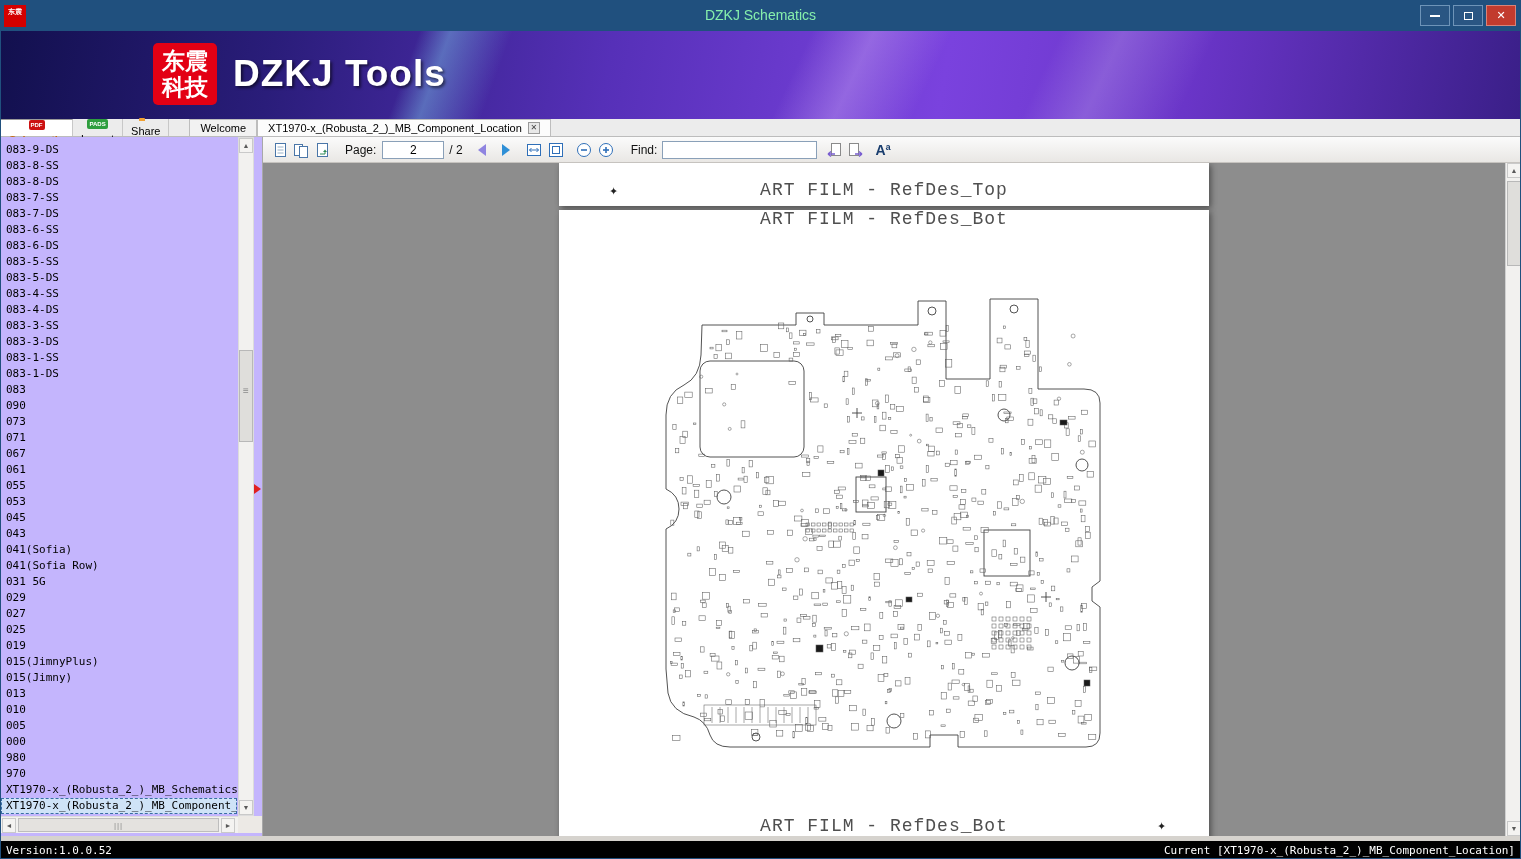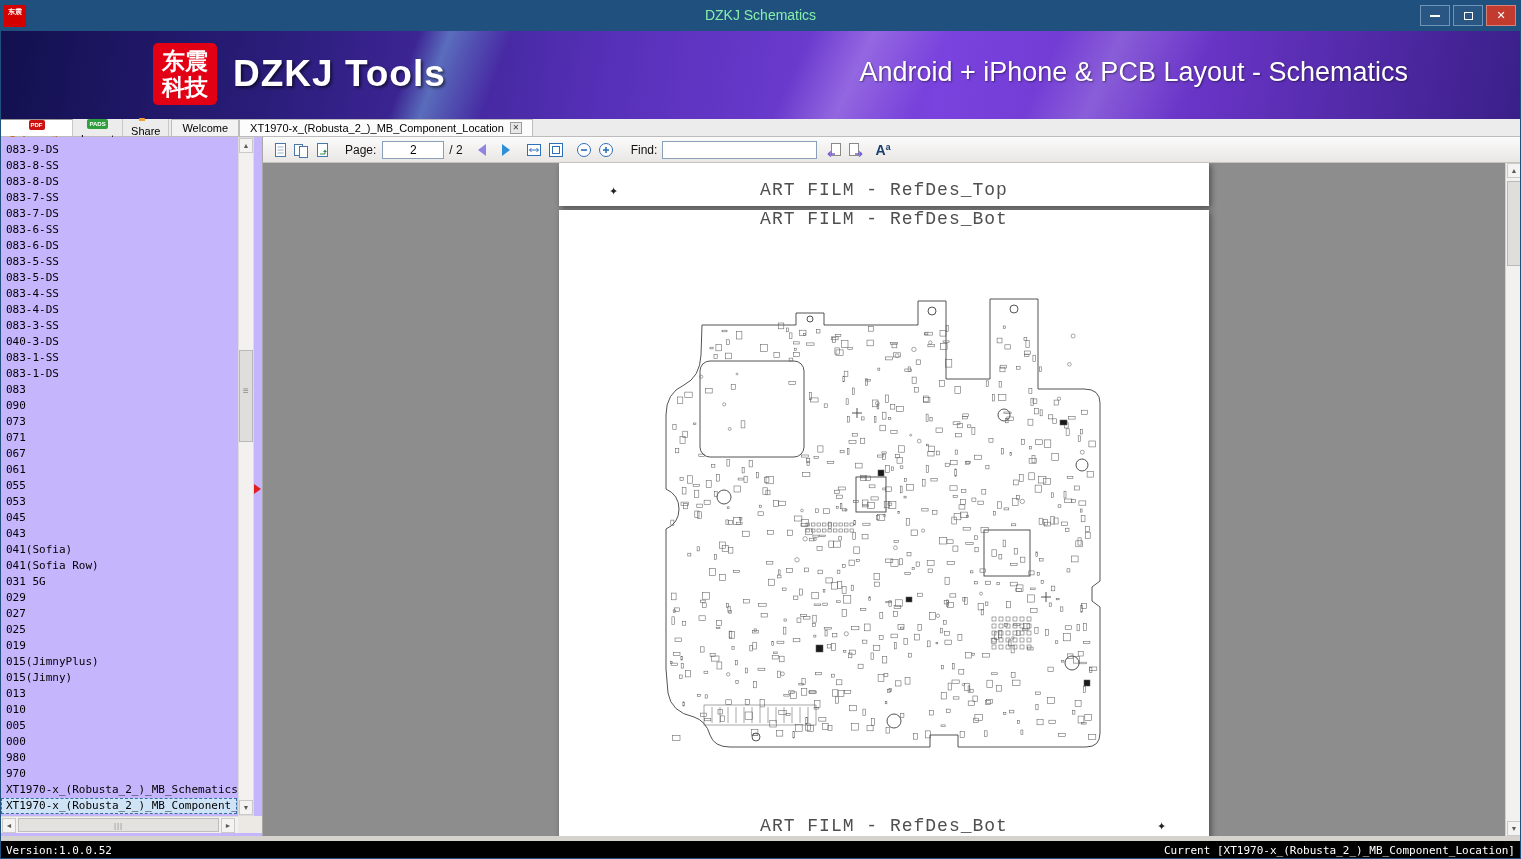--- a/index.html
+++ b/index.html
@@ -40,21 +40,21 @@
   .tabbar { position:absolute; left:0; top:118px; width:100%; height:18px; background:#ececec;
             border-bottom:1px solid #bcbcbc; display:flex; align-items:stretch; font-size:11px; }
   .apptab { display:flex; align-items:center; gap:4px; padding:0 8px; border-right:1px solid #c8c8c8;
             color:#000; cursor:pointer; white-space:nowrap;flex-direction:column; }
   .apptab.active { background:#fff; color:#c56a11; font-weight:bold; border-top:1px solid #999; }
   .badge-pdf  { background:#cc1111; color:#fff; font-size:6px; font-weight:bold; padding:2px 2px; border-radius:2px; }
   .badge-pads { background:#2e9e3e; color:#fff; font-size:6px; font-weight:bold; padding:2px 2px; border-radius:2px; }
   .folder-icon { width:13px; height:9px; background:#f0a030; border-radius:1px; position:relative; margin-top:2px; }
   .folder-icon::before { content:""; position:absolute; left:0; top:-3px; width:6px; height:3px;
                          background:#f0a030; border-radius:1px 1px 0 0; }
-  .doctabs { display:flex; margin-left:2px; }
+  .doctabs { display:flex; margin-left:20px; }
   .doctab { display:flex; align-items:center; gap:6px; padding:0 10px; border:1px solid #bdbdbd; border-bottom:none;
             background:#f2f2f2; cursor:pointer; white-space:nowrap; }
   .doctab.active { background:#fcfcfc; }
   .tab-close { width:12px; height:12px; border:1px solid #9a9a9a; background:#e8e8e8; font-size:8px;
                line-height:10px; text-align:center; color:#444; cursor:pointer; }
 
   
   .sidebar { position:absolute; left:0; top:136px; width:262px; height:699px; background:#c4b5fd;
              border-right:1px solid #a8a8a8; }
   .side-list { position:absolute; left:0; top:5px; width:236px; height:672px; overflow:hidden;
@@ -134,21 +134,20 @@
         </div>
     </div>
   </div>
 
   <div class="banner">
     <div class="logo-box">
       <span>东震</span>
       <span>科技</span>
     </div>
     <div class="brand">DZKJ Tools</div>
-    <div class="tagline">Android + iPhone &amp; PCB Layout - Schematics</div>
   </div>
 
   <div class="tabbar">
     <div class="apptab active">
       <span class="badge-pdf">PDF</span>
       <span>Schematic</span>
     </div>
     <div class="apptab">
       <span class="badge-pads">PADS</span>
       <span>Layout</span>
@@ -175,21 +174,21 @@
         <div class="side-item">083-8-DS</div>
         <div class="side-item">083-7-SS</div>
         <div class="side-item">083-7-DS</div>
         <div class="side-item">083-6-SS</div>
         <div class="side-item">083-6-DS</div>
         <div class="side-item">083-5-SS</div>
         <div class="side-item">083-5-DS</div>
         <div class="side-item">083-4-SS</div>
         <div class="side-item">083-4-DS</div>
         <div class="side-item">083-3-SS</div>
-        <div class="side-item">040-3-DS</div>
+        <div class="side-item">083-3-DS</div>
         <div class="side-item">083-1-SS</div>
         <div class="side-item">083-1-DS</div>
         <div class="side-item">083</div>
         <div class="side-item">090</div>
         <div class="side-item">073</div>
         <div class="side-item">071</div>
         <div class="side-item">067</div>
         <div class="side-item">061</div>
         <div class="side-item">055</div>
         <div class="side-item">053</div>

